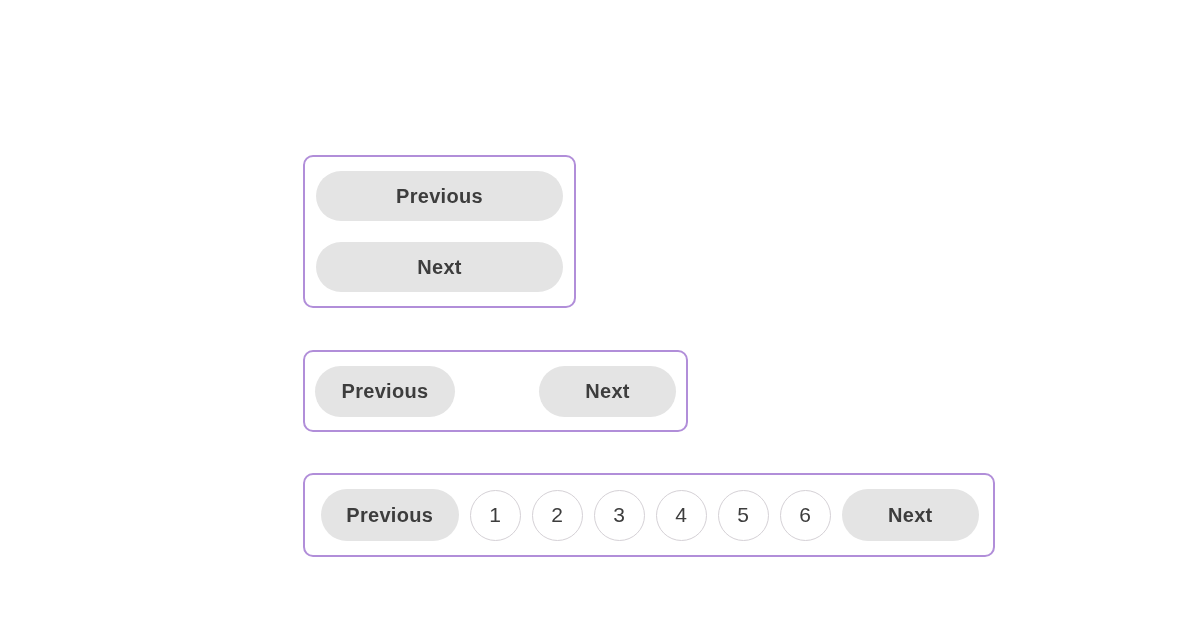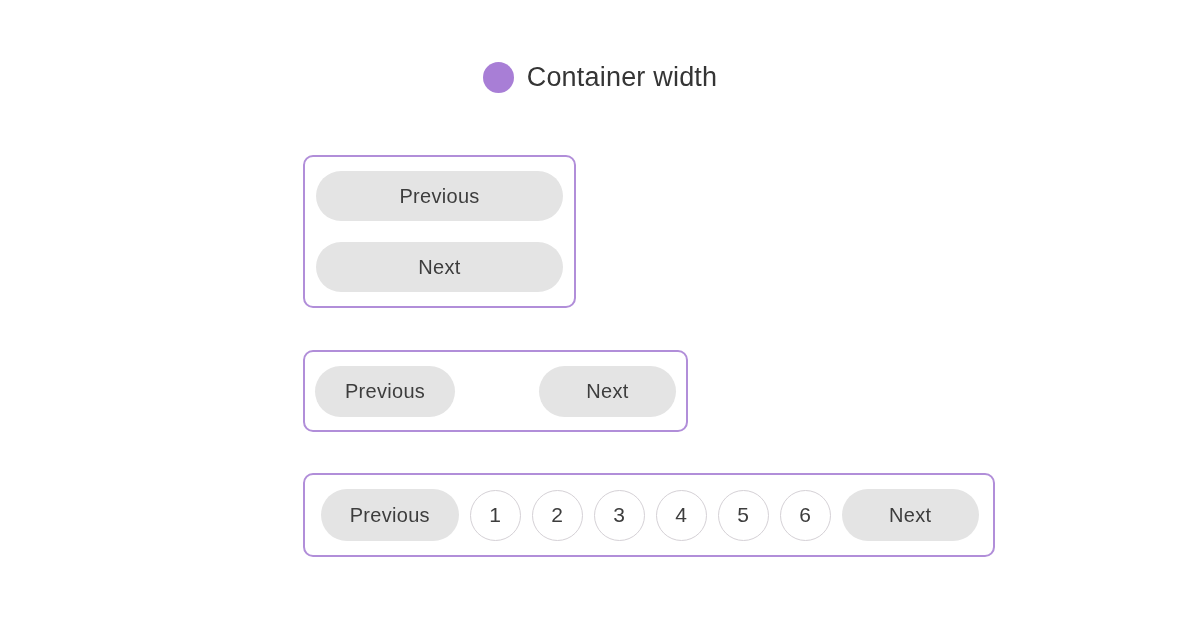--- a/index.html
+++ b/index.html
@@ -88,21 +88,21 @@
 
   
   .pill {
     height: 51px;
     border: none;
     border-radius: 9999px;
     background: var(--button-bg);
     color: var(--button-text);
     font-family: inherit;
     font-size: 20px;
-    font-weight: 400;
+    font-weight: 700;
     letter-spacing: 0.3px;
     cursor: pointer;
     display: inline-flex;
     align-items: center;
     justify-content: center;
     padding: 0;
   }
   .c1 .pill { width: 100%; }
   .c2 .pill-prev { width: 140px; }
   .c2 .pill-next { width: 137px; }
@@ -126,24 +126,20 @@
     align-items: center;
     justify-content: center;
     padding: 0;
   }
 </style>
 </head>
 <body>
 
 <div class="page">
 
-  <div class="legend">
-    <span class="dot"></span>
-    <span class="legend-label">Container width</span>
-  </div>
 
   <div class="container c1">
     <button class="pill">Previous</button>
     <button class="pill">Next</button>
   </div>
 
   <div class="container c2">
     <button class="pill pill-prev">Previous</button>
     <button class="pill pill-next">Next</button>
   </div>

